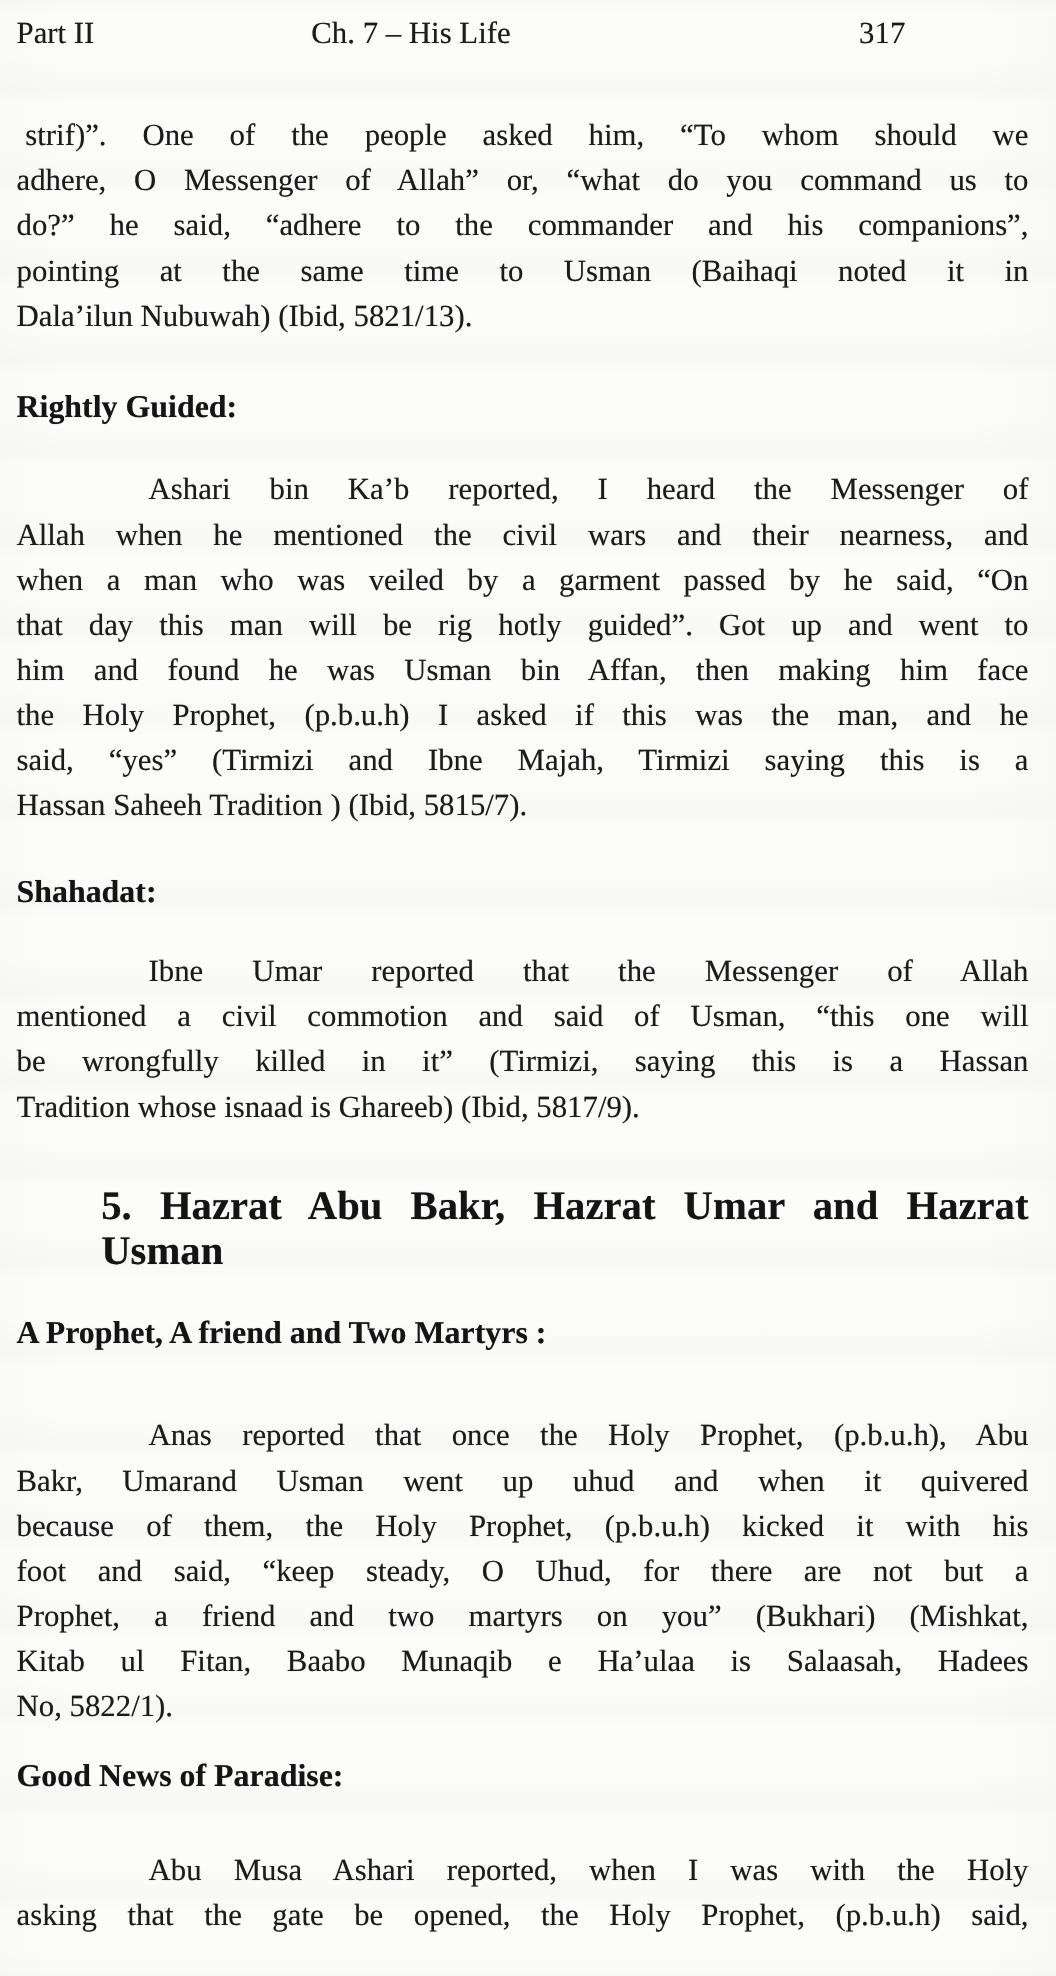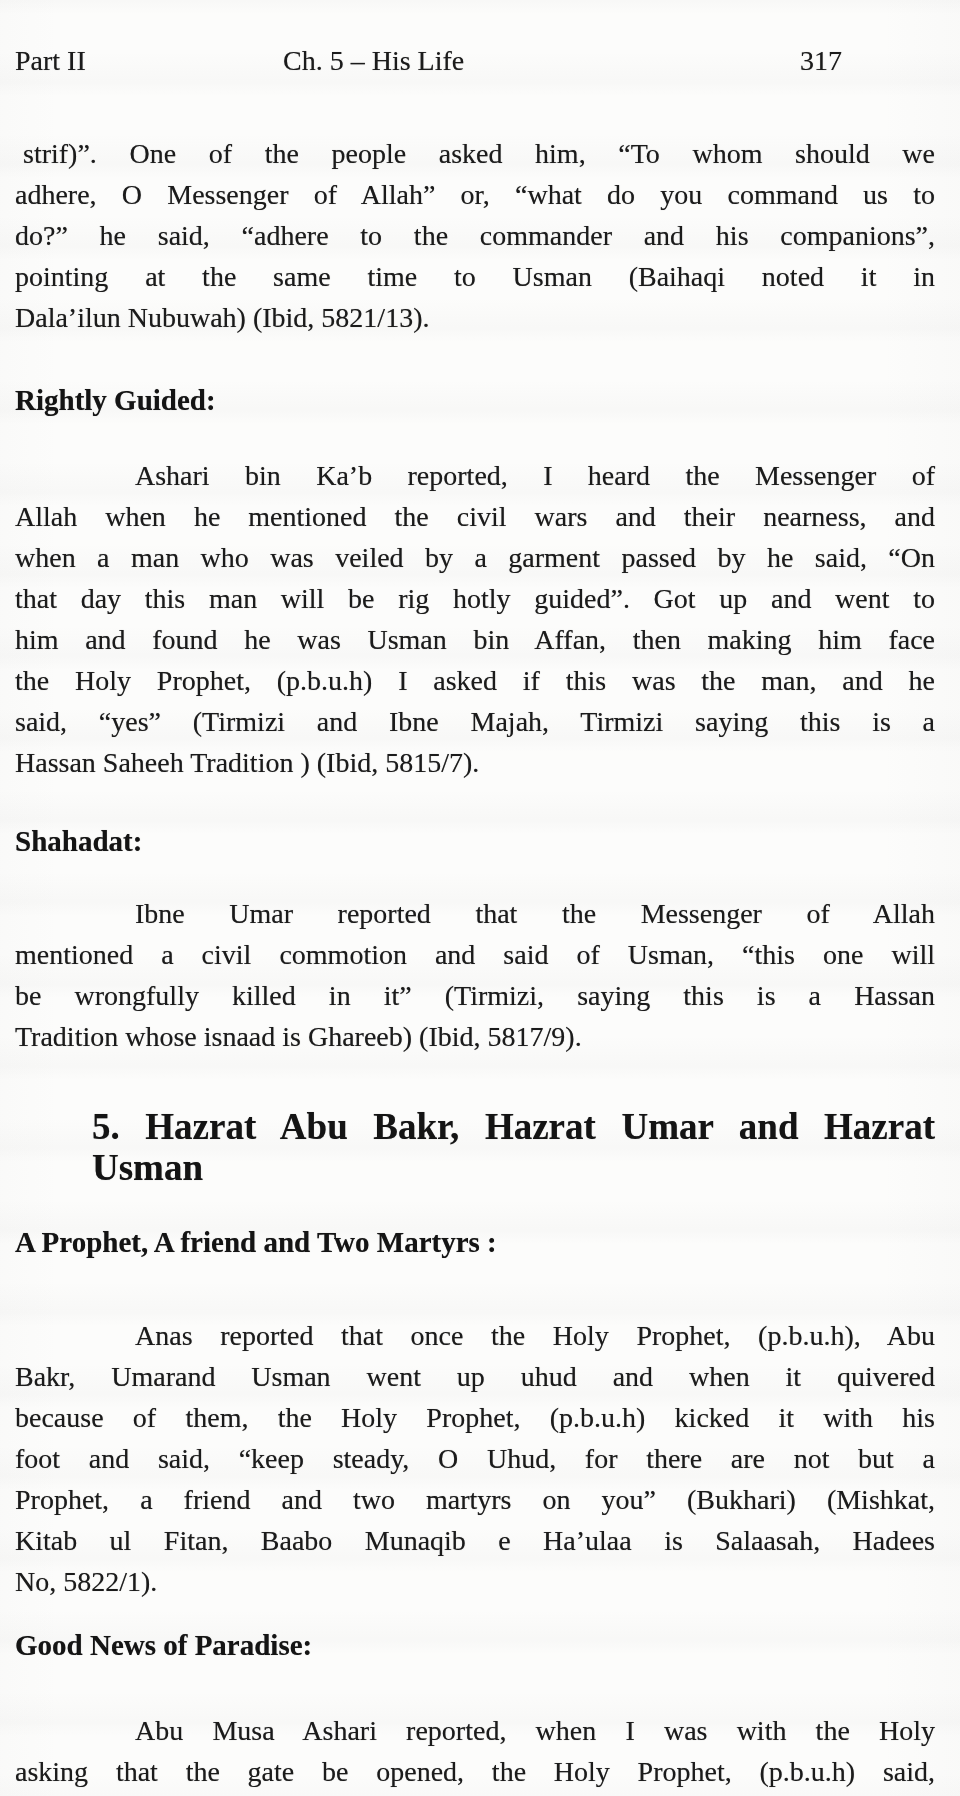--- a/index.html
+++ b/index.html
@@ -26,25 +26,24 @@
   }
   .scan-text {
     text-shadow: 0 0 0.7px rgba(35,35,35,0.55);
   }
   
   .page-header {
     position: relative;
     height: 30px;
     font-size: 28px;
     line-height: 30px;
-    margin-top: 30px;
   }
   .hdr-part    { position: absolute; left: 0;     top: 0; }
   .hdr-chapter { position: absolute; left: 268px; top: 0; }
-  .hdr-page    { position: absolute; left: 785px; top: 0; }
+  .hdr-page    { position: absolute; left: 766px; top: 0; }
 
   
   .paragraph { font-size: 28px; }
   .line {
     line-height: 41px;
     text-align: justify;
     text-align-last: justify;
     box-sizing: border-box;
     white-space: normal;
   }
@@ -84,21 +83,21 @@
   .m-head4   { margin-top: 23px; }
   .m-para5   { margin-top: 44px; }
 </style>
 </head>
 <body>
 
 <div class="page scan-text">
 
   <div class="page-header">
     <span class="hdr-part">Part II</span>
-    <span class="hdr-chapter">Ch. 5 – His Life</span>
+    <span class="hdr-chapter">Ch. 7 – His Life</span>
     <span class="hdr-page">317</span>
   </div>
 
   <div class="paragraph para-cont m-para1">
     <div class="line">strif)”. One of the people asked him, “To whom should we</div>
     <div class="line">adhere, O Messenger of Allah” or, “what do you command us to</div>
     <div class="line">do?” he said, “adhere to the commander and his companions”,</div>
     <div class="line">pointing at the same time to Usman (Baihaqi noted it in</div>
     <div class="line last">Dala’ilun Nubuwah) (Ibid, 5821/13).</div>
   </div>

